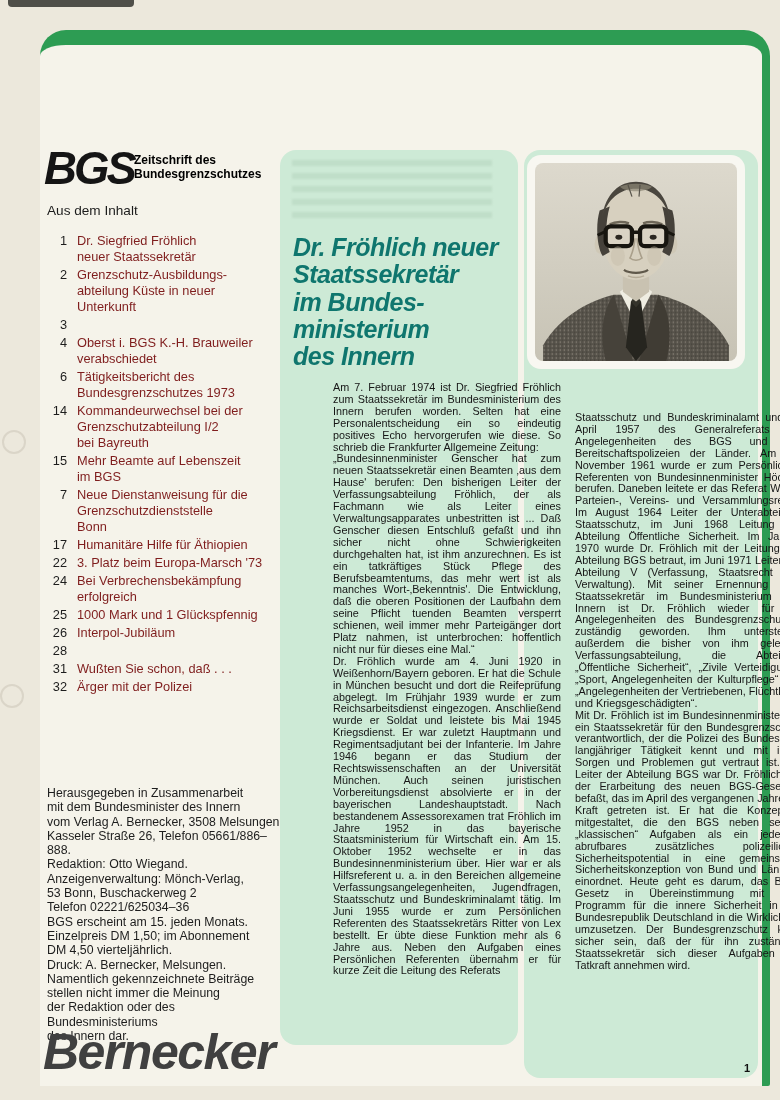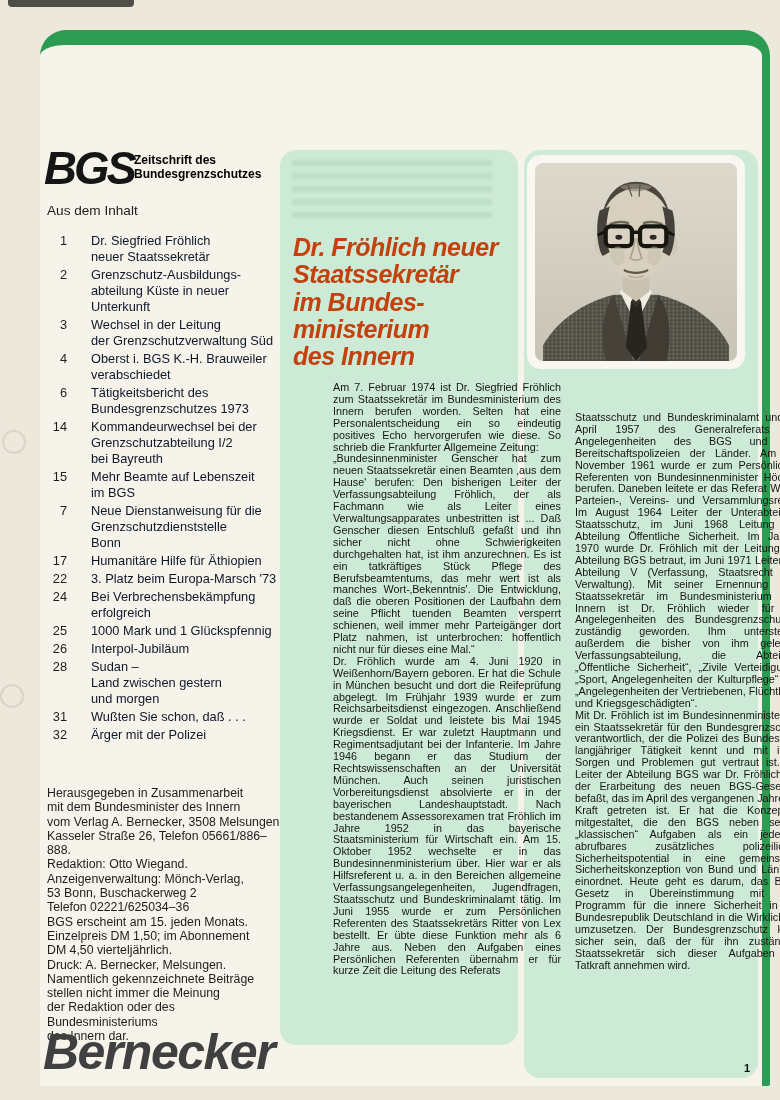--- a/index.html
+++ b/index.html
@@ -31,21 +31,21 @@
   .bgs-subtitle{
     left:134px;top:153px;width:150px;
     font-size:12px;font-weight:bold;line-height:1.18;color:#000000;
     white-space:pre-line;
   }
   
   .toc-heading{left:47px;top:203px;font-size:13.6px;color:#1c1c1c;text-align:right;}
   .toc{left:47px;top:233px;width:232px;}
   .toc-item{display:flex;margin-bottom:2px;}
   .toc-page{width:20px;text-align:right;flex:0 0 20px;font-size:12.8px;line-height:16px;color:#1d1d1d;}
-  .toc-text{margin-left:24px;font-size:12.8px;line-height:16px;color:#0f172a;white-space:pre-line;}
+  .toc-text{margin-left:10px;font-size:12.8px;line-height:16px;color:#7f1d1d;white-space:pre-line;}
   
   .imprint{
     left:47px;top:786px;width:238px;
     font-size:12.3px;line-height:14.3px;color:#1d1d1d;white-space:pre-line;
   }
   
   .bernecker{
     left:43px;top:1027px;
     font-size:50px;font-weight:bold;font-style:italic;
     letter-spacing:-1.5px;color:#404040;line-height:1;
@@ -55,21 +55,21 @@
   .panel-1{left:280px;top:150px;width:238px;height:895px;}
   .panel-2{left:524px;top:150px;width:234px;height:928px;}
   .ghost{
     left:12px;top:10px;width:200px;height:62px;
     background:repeating-linear-gradient(to bottom,rgba(80,120,92,.10) 0 6px,rgba(0,0,0,0) 6px 13px);
     filter:blur(1px);
   }
   .headline{
     left:293px;top:234px;width:220px;
     font-size:25px;font-weight:bold;font-style:italic;
-    line-height:1.09;letter-spacing:-.5px;color:#c2410c;
+    line-height:1.09;letter-spacing:-.5px;color:#0f766e;
     white-space:pre-line;
   }
   .bodycol{
     font-size:10.8px;line-height:11.9px;text-align:justify;color:#151515;
     hyphens:auto;-webkit-hyphens:auto;overflow:hidden;margin-left:46px;
   }
   .bodycol p{margin:0;}
   .col1{left:287px;top:382px;width:228px;height:655px;}
   .col2{left:529px;top:412px;width:226px;height:640px;}
   
@@ -104,22 +104,20 @@
 
     <div class="toc-item">
       <div class="toc-page">2</div>
       <div class="toc-text">Grenzschutz-Ausbildungs-
 abteilung Küste in neuer
 Unterkunft</div>
     </div>
 
     <div class="toc-item">
       <div class="toc-page">3</div>
-      <div class="toc-text">Wechsel in der Leitung
-der Grenzschutzverwaltung Süd</div>
     </div>
 
     <div class="toc-item">
       <div class="toc-page">4</div>
       <div class="toc-text">Oberst i. BGS K.-H. Brauweiler
 verabschiedet</div>
     </div>
 
     <div class="toc-item">
       <div class="toc-page">6</div>
@@ -168,23 +166,20 @@
       <div class="toc-text">1000 Mark und 1 Glückspfennig</div>
     </div>
 
     <div class="toc-item">
       <div class="toc-page">26</div>
       <div class="toc-text">Interpol-Jubiläum</div>
     </div>
 
     <div class="toc-item">
       <div class="toc-page">28</div>
-      <div class="toc-text">Sudan –
-Land zwischen gestern
-und morgen</div>
     </div>
 
     <div class="toc-item">
       <div class="toc-page">31</div>
       <div class="toc-text">Wußten Sie schon, daß . . .</div>
     </div>
 
     <div class="toc-item">
       <div class="toc-page">32</div>
       <div class="toc-text">Ärger mit der Polizei</div>

